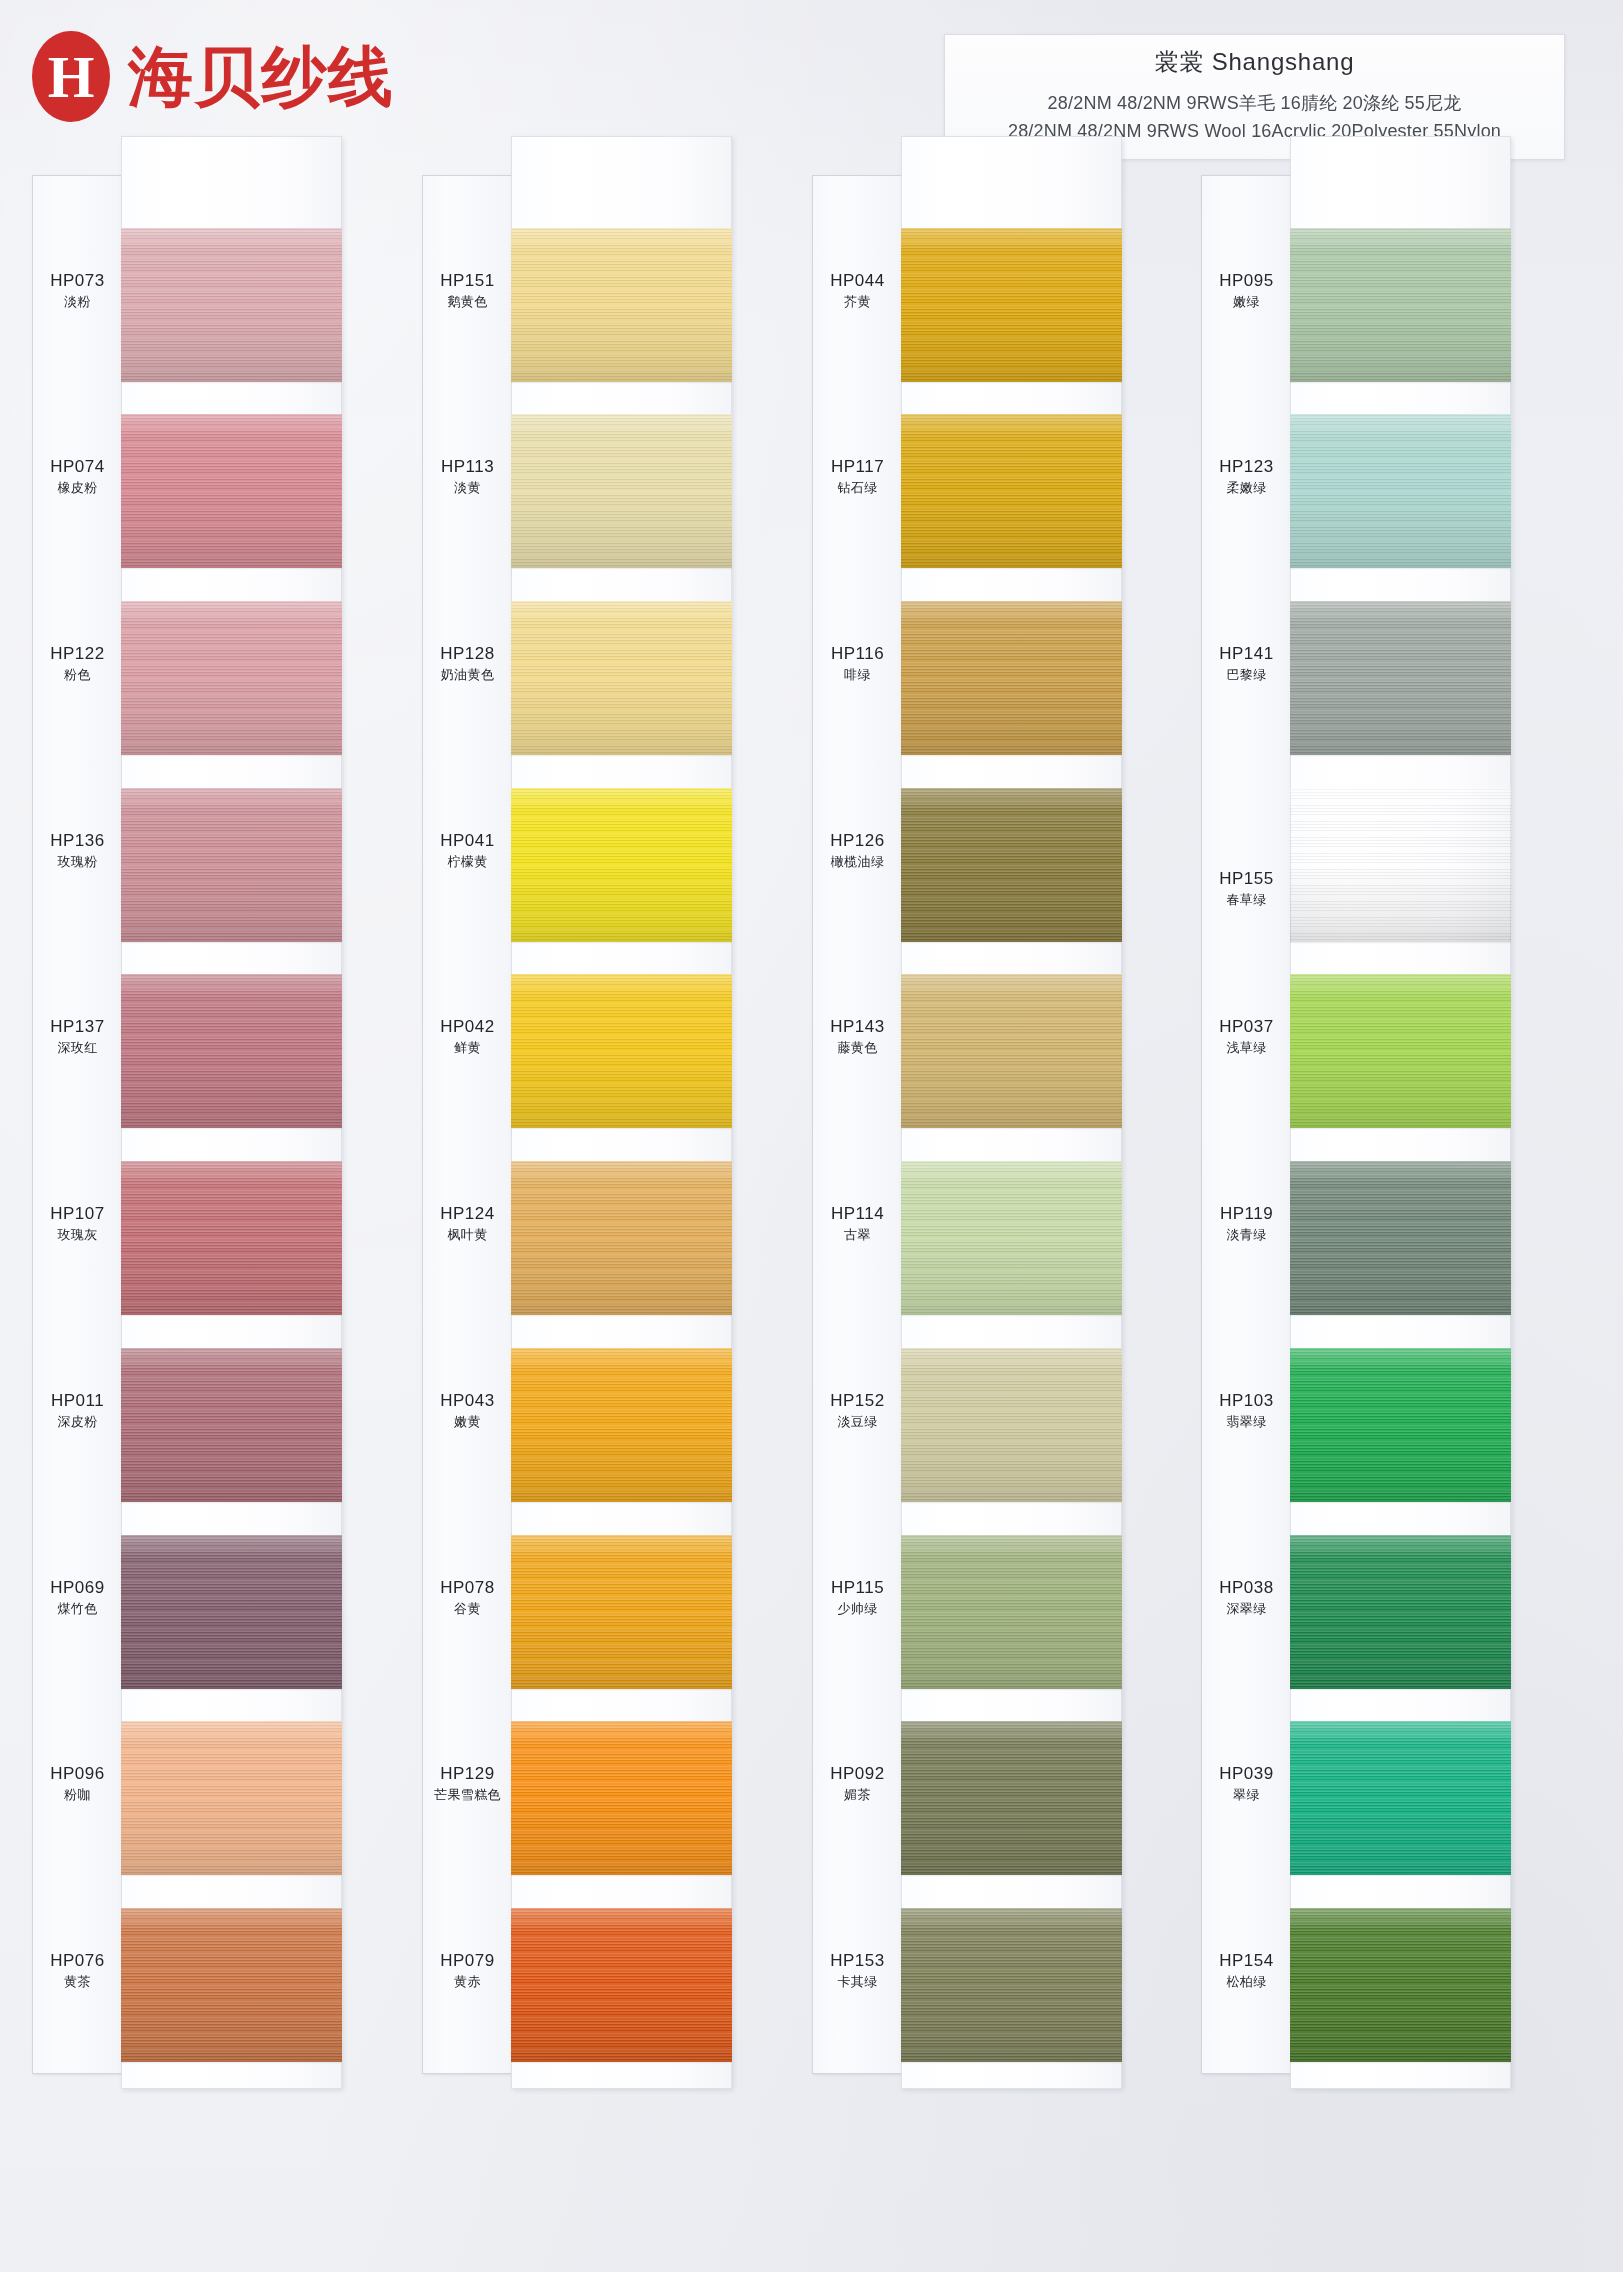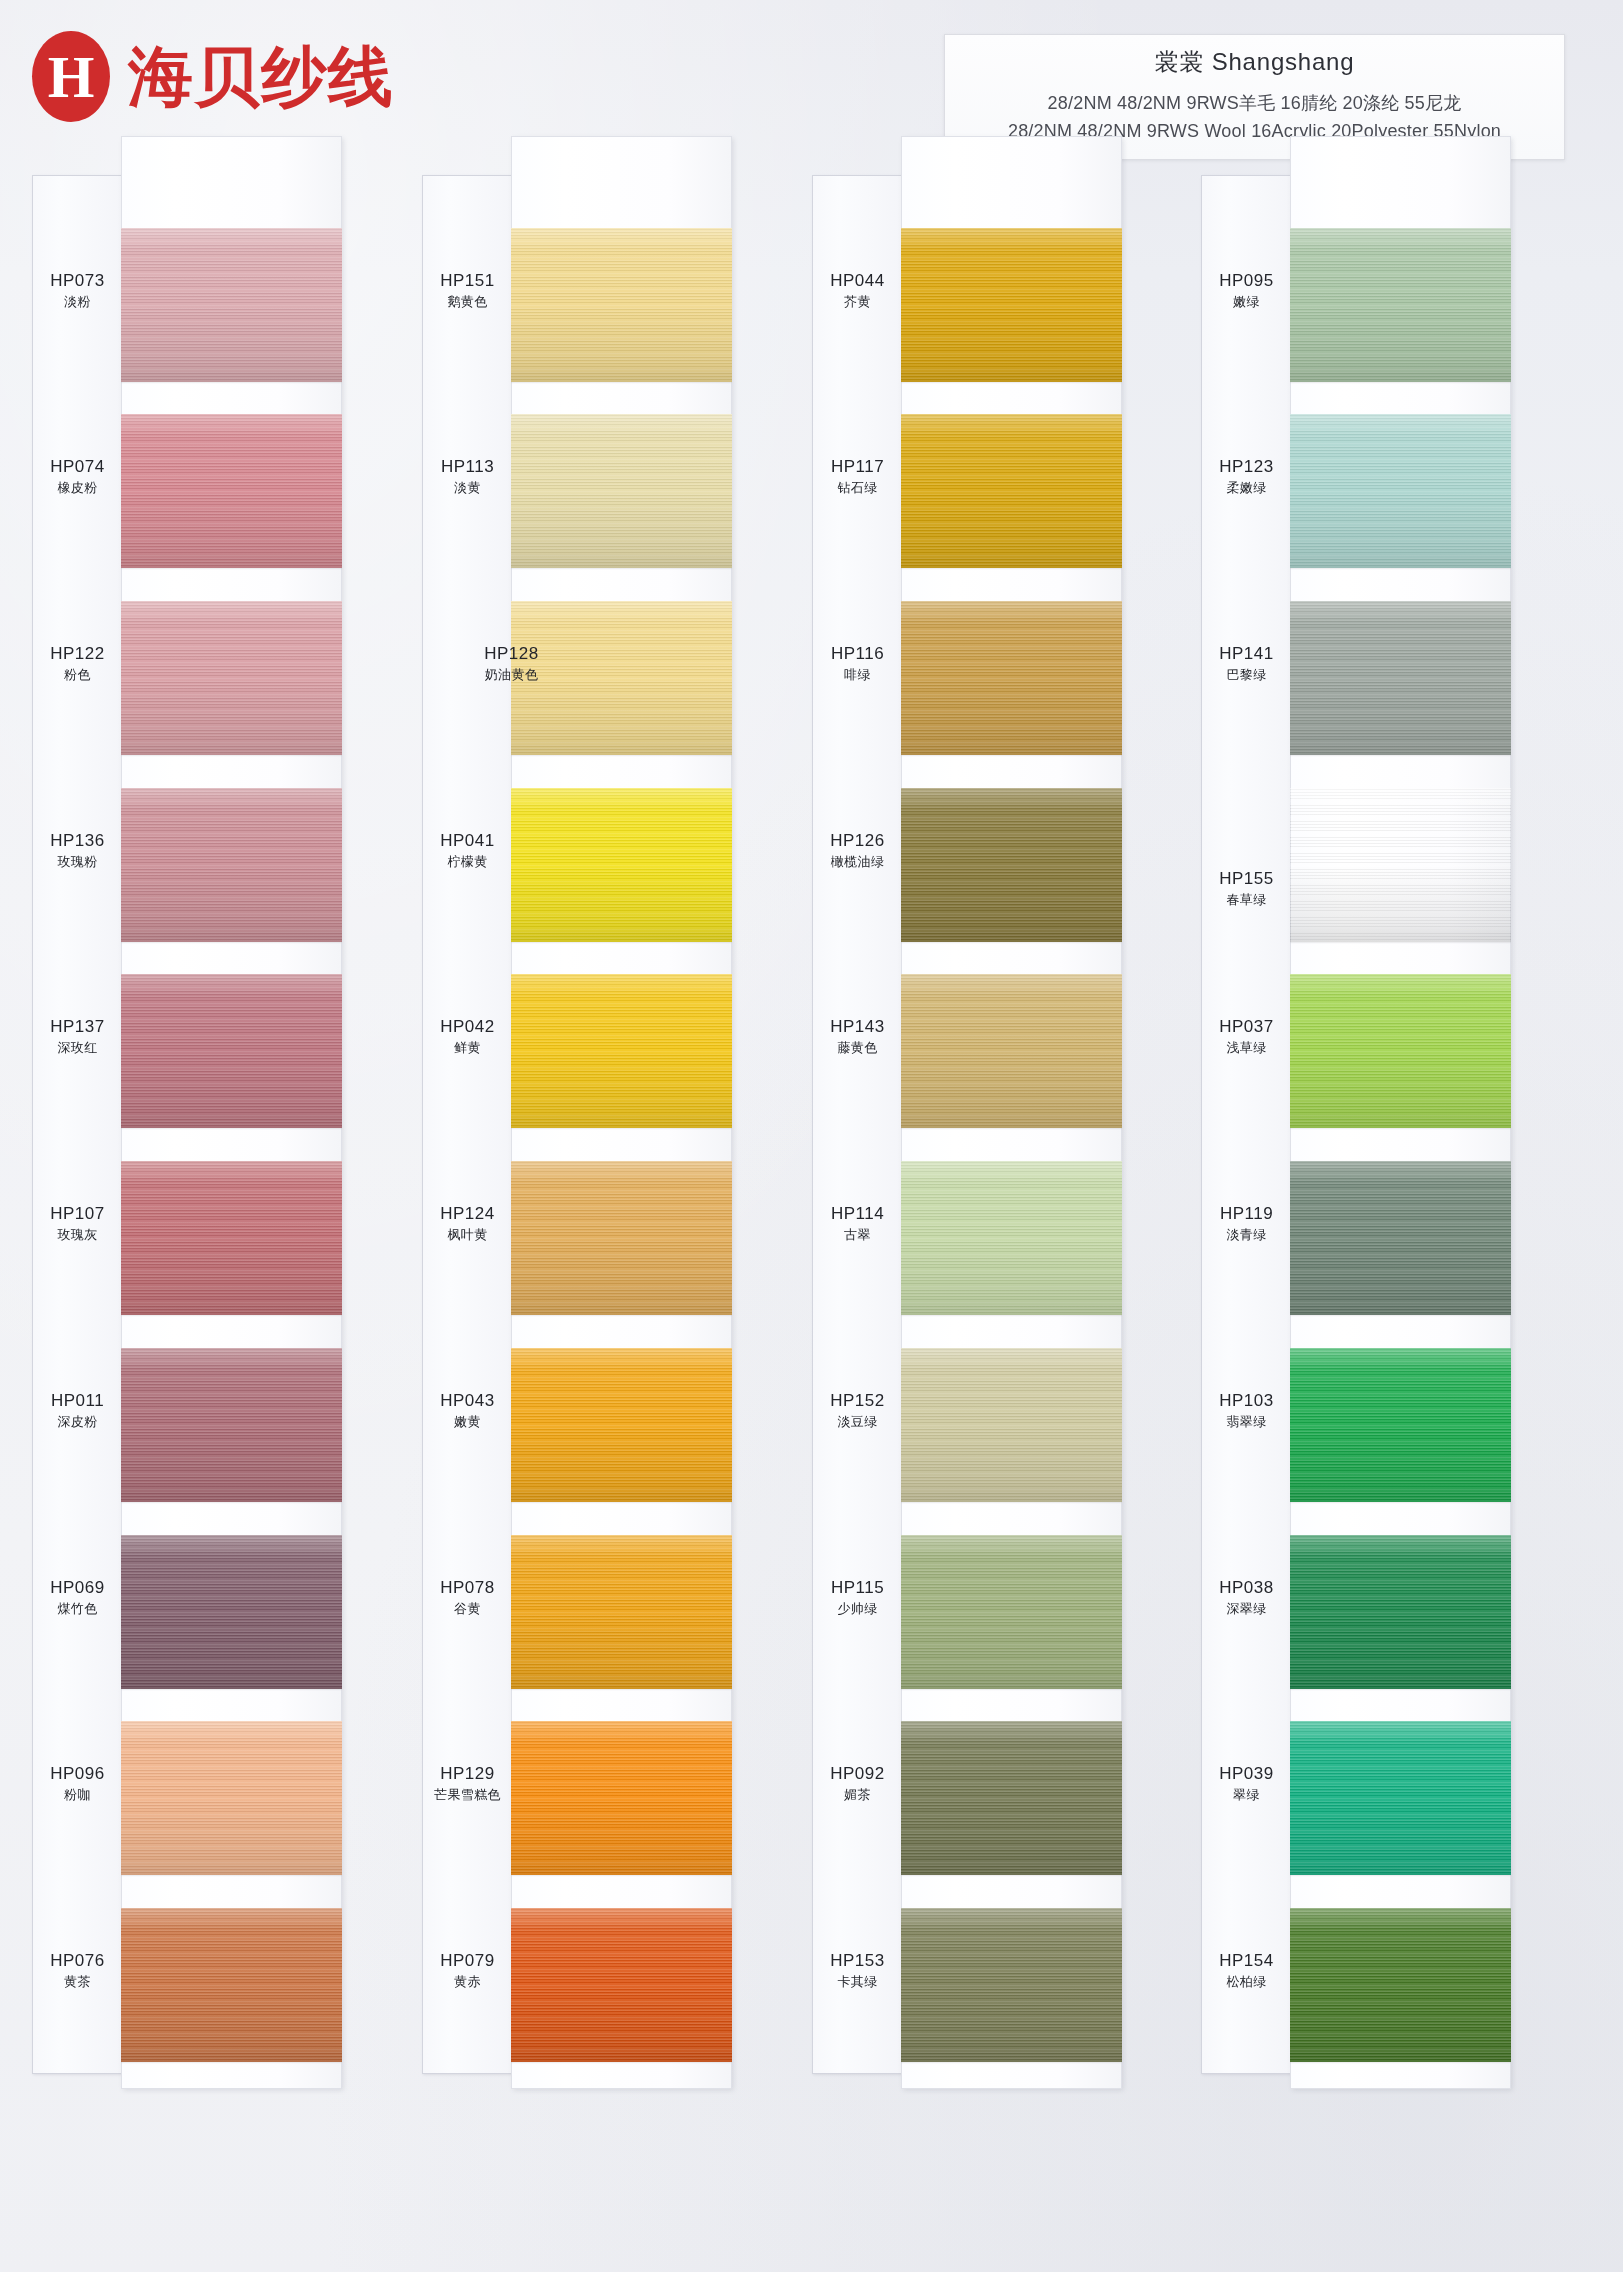--- a/index.html
+++ b/index.html
@@ -311,21 +311,21 @@
       </div>
       <div class="labels">
         <div class="label" style="top: 96px;">
           <div class="lbl-code">HP151</div>
           <div class="lbl-name">鹅黄色</div>
         </div>
         <div class="label" style="top: 282px;">
           <div class="lbl-code">HP113</div>
           <div class="lbl-name">淡黄</div>
         </div>
-        <div class="label" style="top: 469px; margin-left: 44px;">
+        <div class="label" style="top: 469px;">
           <div class="lbl-code">HP128</div>
           <div class="lbl-name">奶油黄色</div>
         </div>
         <div class="label" style="top: 656px;">
           <div class="lbl-code">HP041</div>
           <div class="lbl-name">柠檬黄</div>
         </div>
         <div class="label" style="top: 842px;">
           <div class="lbl-code">HP042</div>
           <div class="lbl-name">鲜黄</div>

